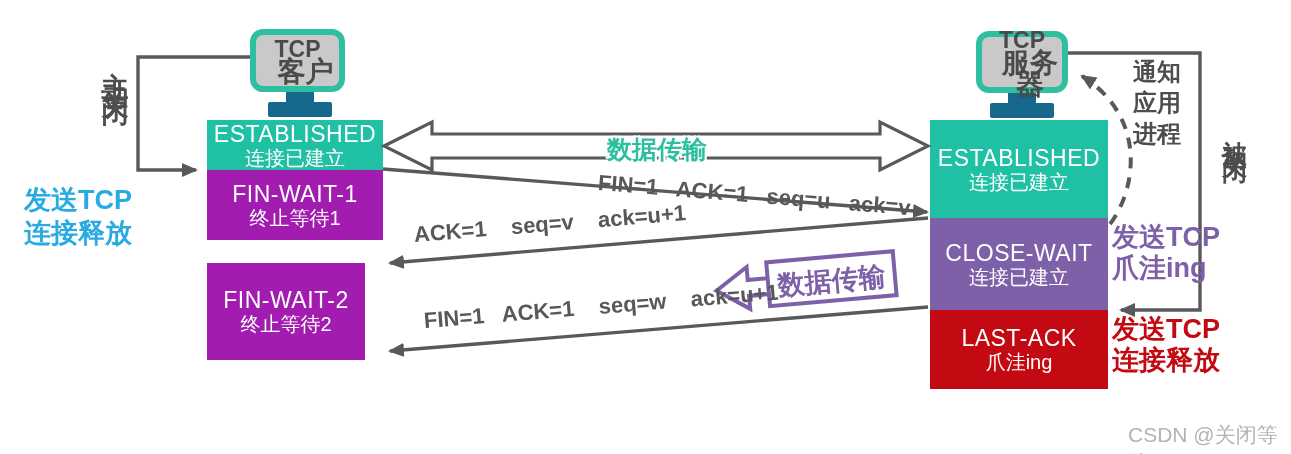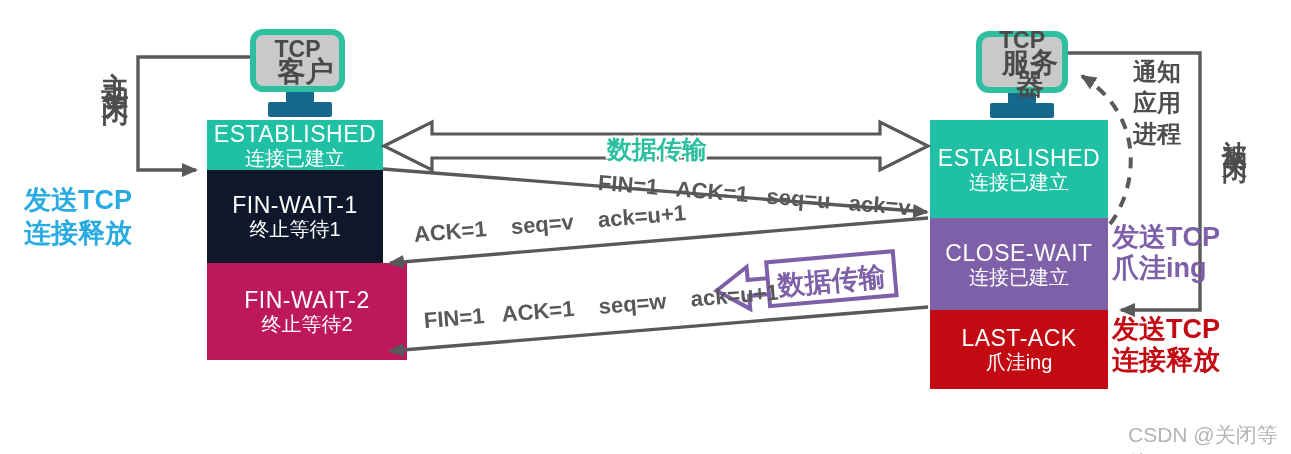--- a/index.html
+++ b/index.html
@@ -54,25 +54,25 @@
 </style>
 </head>
 <body>
 
 <div class="stage">
 
   <div class="state-box" style="left: 207px; top: 120px; width: 176px; height: 50px; background: rgb(31, 192, 164);">
     <div class="en">ESTABLISHED</div>
     <div class="cn">连接已建立</div>
   </div>
-  <div class="state-box" style="left: 207px; top: 170px; width: 176px; height: 93px; background: #0f172a;">
+  <div class="state-box" style="left: 207px; top: 170px; width: 176px; height: 70px; background: #a21caf;">
     <div class="en">FIN-WAIT-1</div>
     <div class="cn">终止等待1</div>
   </div>
-  <div class="state-box" style="left: 207px; top: 263px; width: 200px; height: 97px; background: #be185d;">
+  <div class="state-box" style="left: 207px; top: 263px; width: 158px; height: 97px; background: #a21caf;">
     <div class="en">FIN-WAIT-2</div>
     <div class="cn">终止等待2</div>
   </div>
 
   <div class="state-box" style="left: 930px; top: 120px; width: 178px; height: 98px; background: rgb(31, 192, 164);">
     <div class="en">ESTABLISHED</div>
     <div class="cn">连接已建立</div>
   </div>
   <div class="state-box" style="left: 930px; top: 218px; width: 178px; height: 92px; background: rgb(125, 96, 168); align-items: center;">
     <div class="en">CLOSE-WAIT</div>

